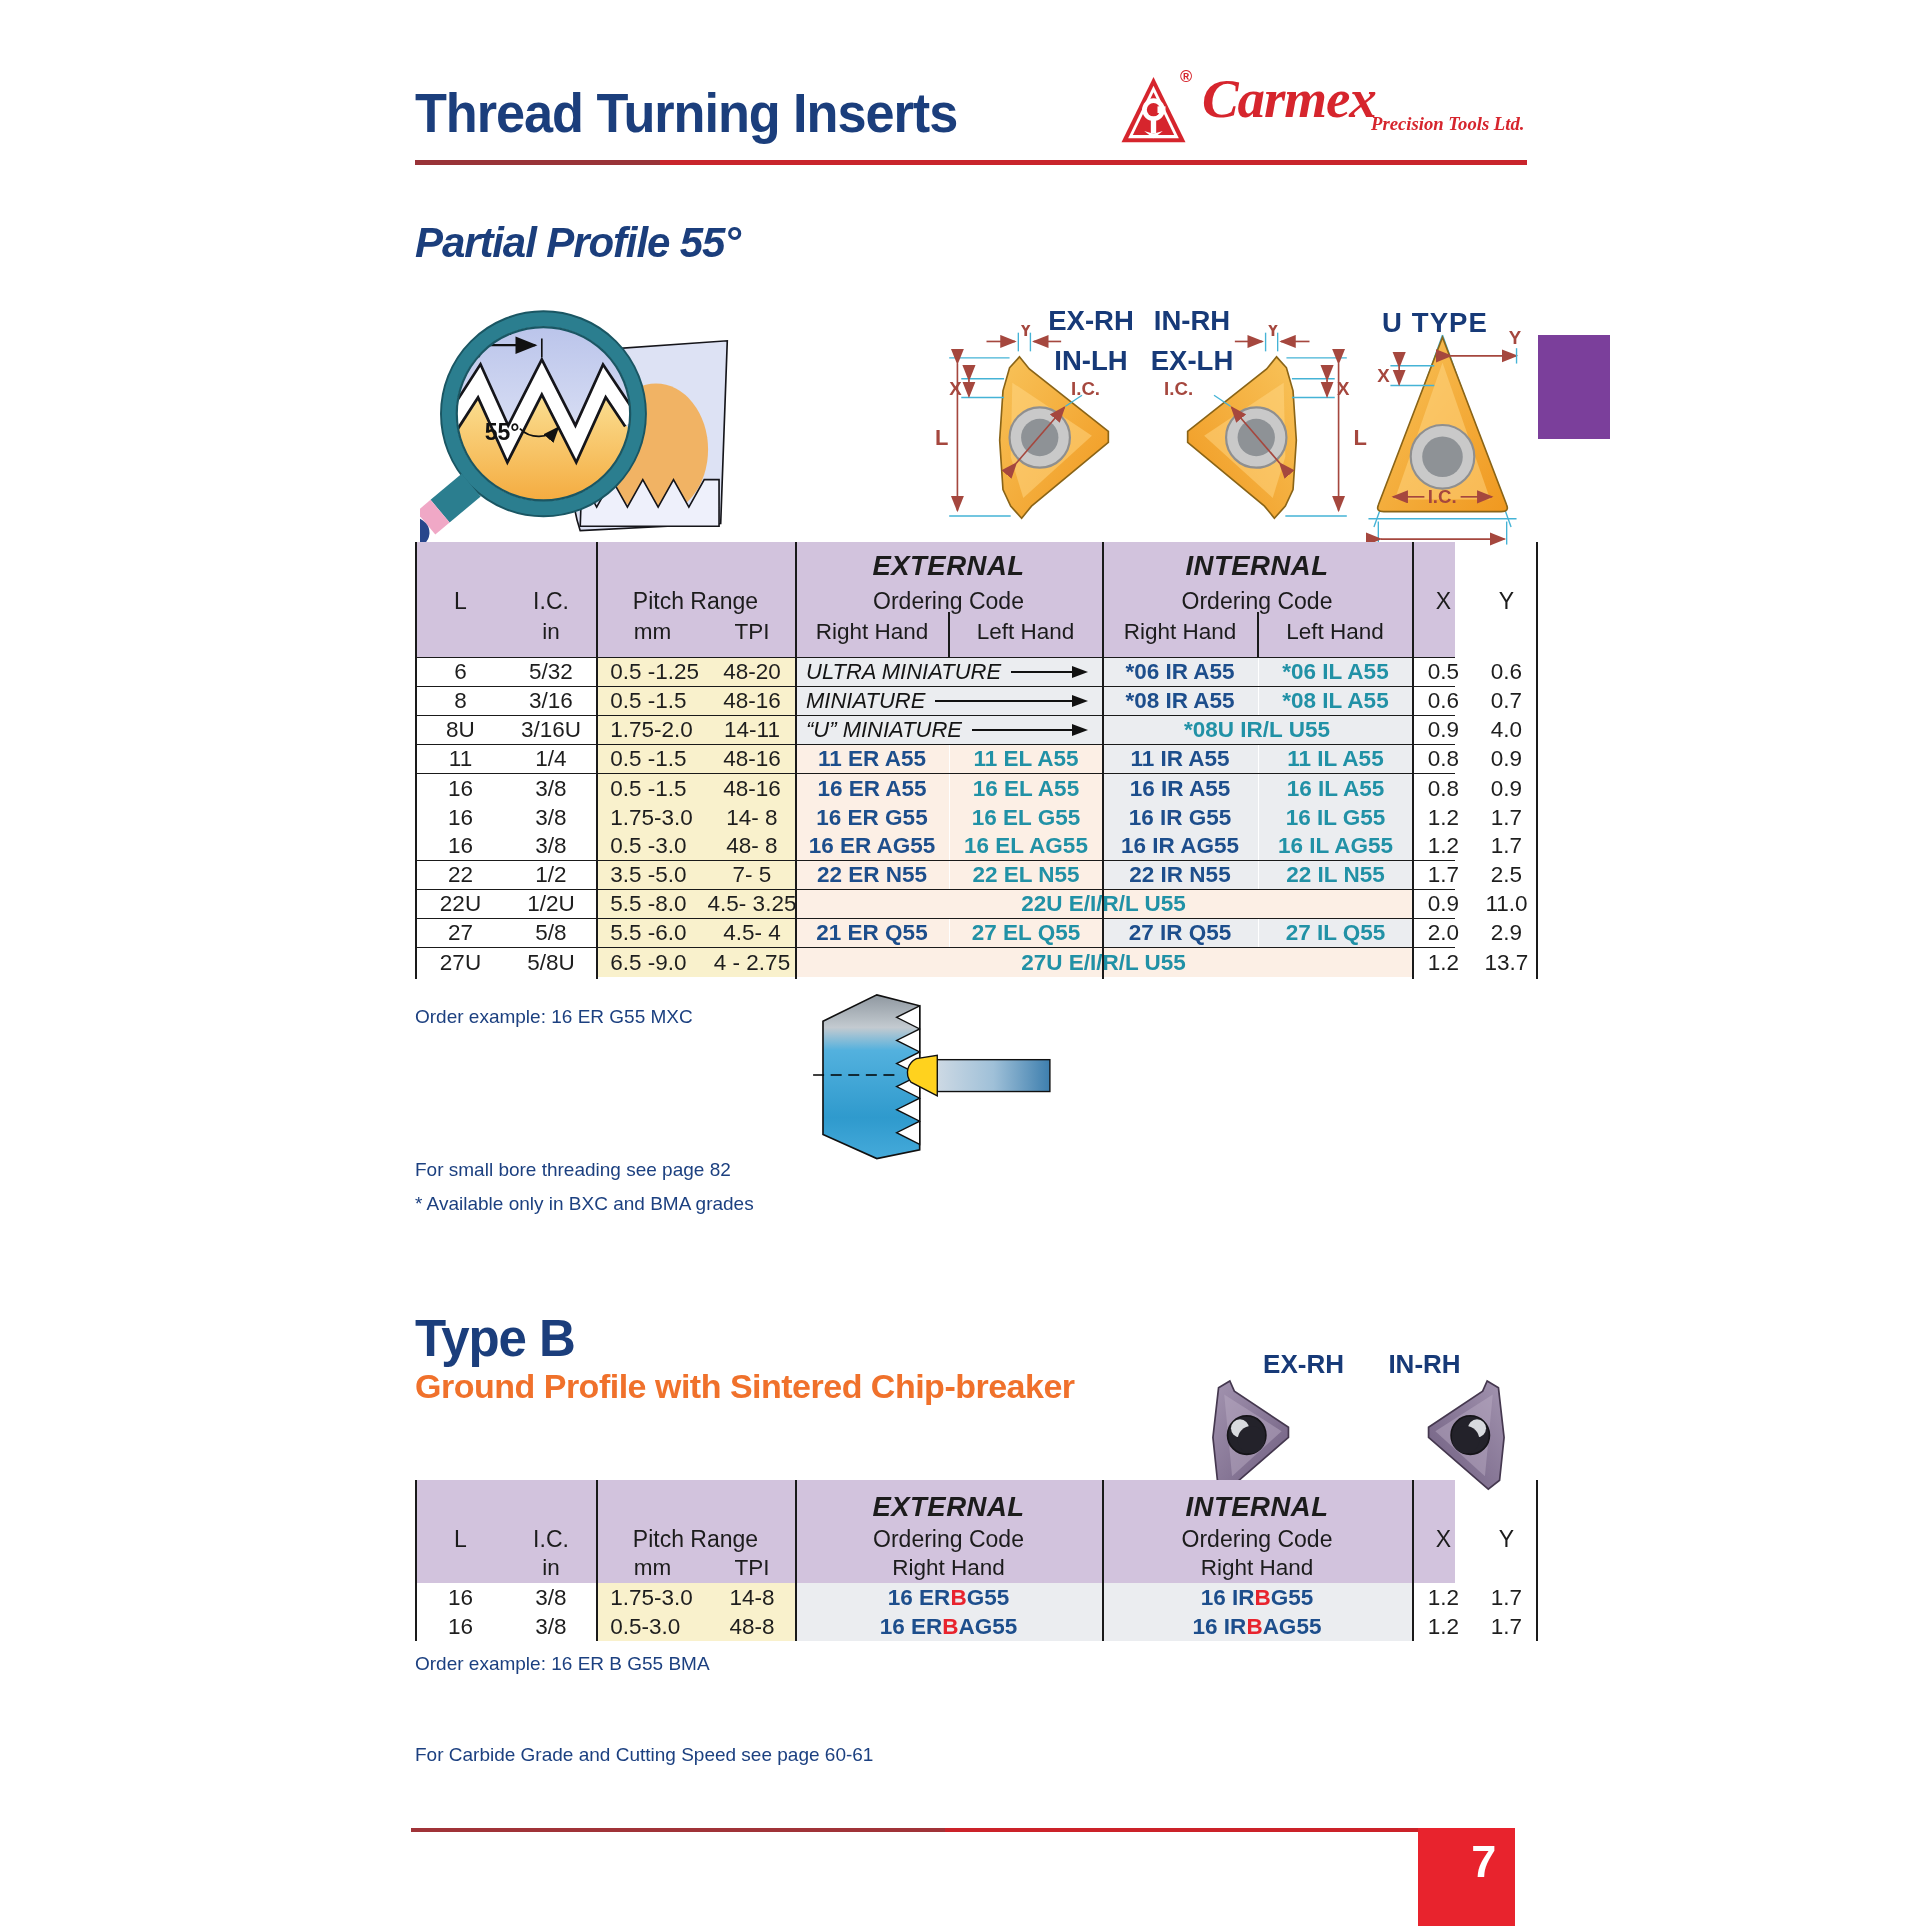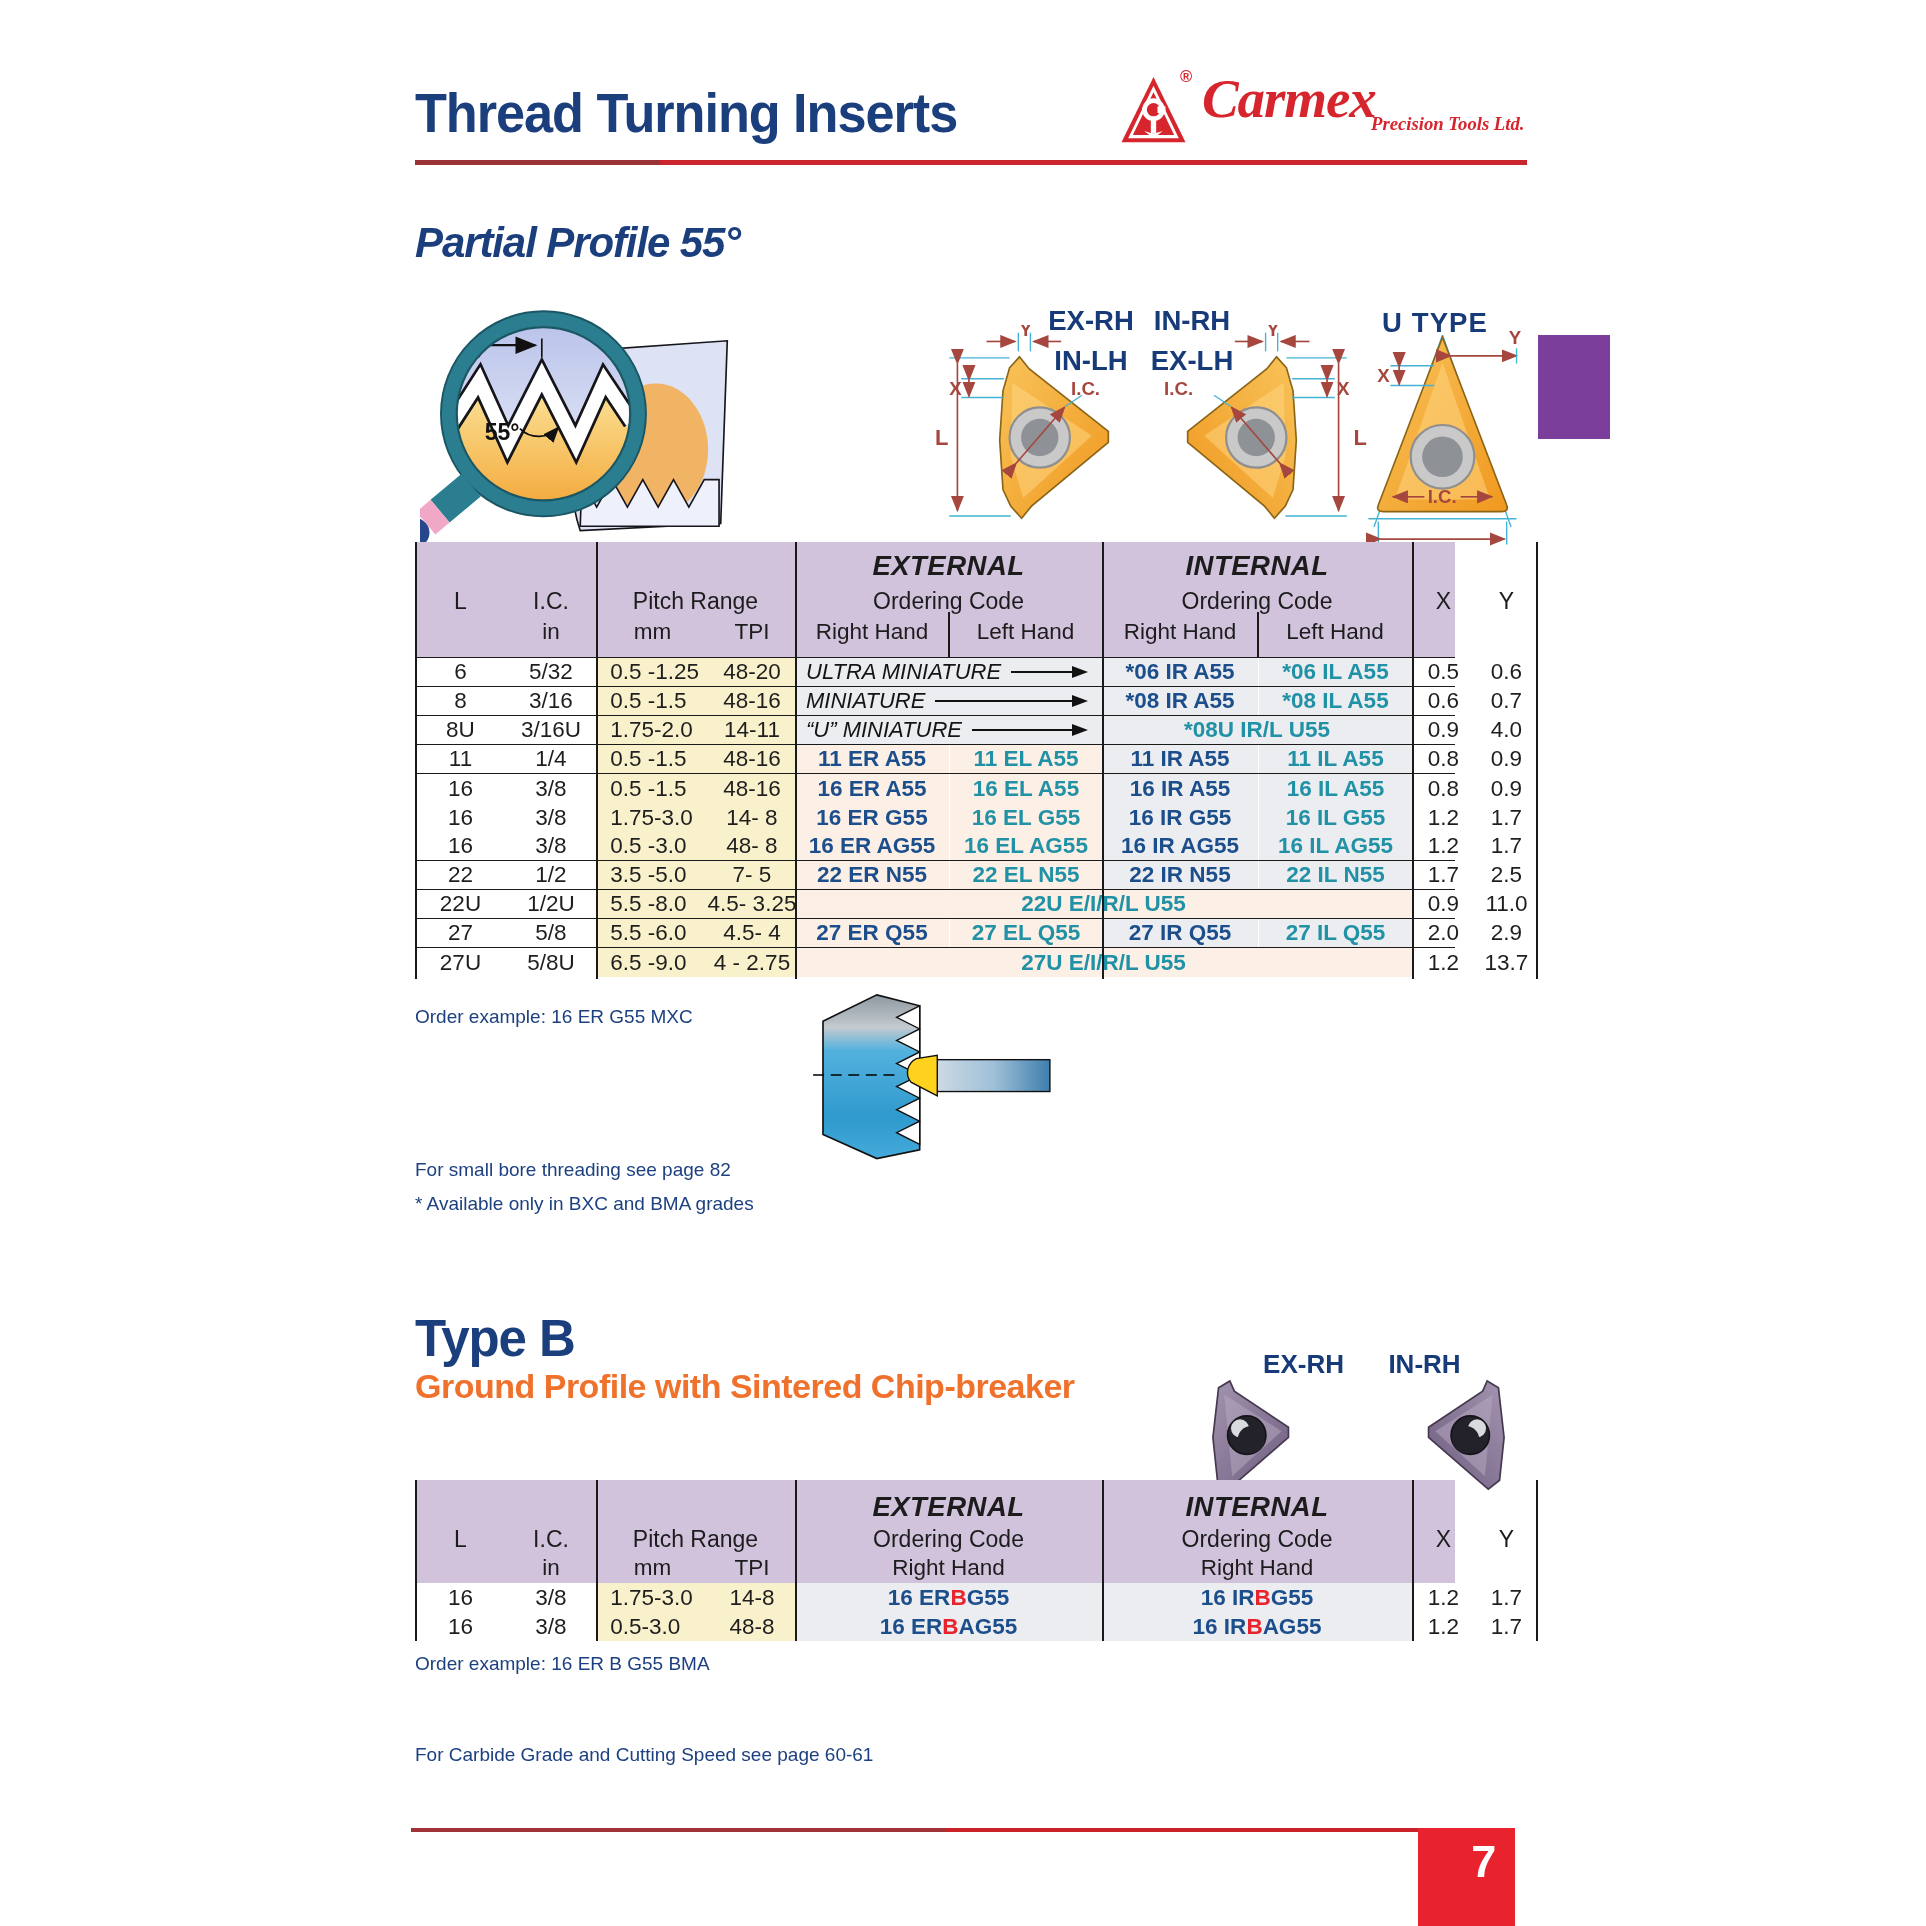--- a/index.html
+++ b/index.html
@@ -394,21 +394,21 @@
           <div class="c yellow">4.5- 3.25</div>
           <div class="c peach tealb" style="grid-column: span 4;">22U E/I/R/L U55</div>
           <div class="c">0.9</div>
           <div class="c">11.0</div>
         </div>
         <div class="trow sep">
           <div class="c">27</div>
           <div class="c">5/8</div>
           <div class="c mm yellow">5.5 -6.0</div>
           <div class="c yellow">4.5- 4</div>
-          <div class="c peach blueb">27 ER Q55</div>
+          <div class="c peach blueb">21 ER Q55</div>
           <div class="c peach tealb gap">27 EL Q55</div>
           <div class="c grayc blueb">27 IR Q55</div>
           <div class="c grayc tealb gap">27 IL Q55</div>
           <div class="c">2.0</div>
           <div class="c">2.9</div>
         </div>
         <div class="trow">
           <div class="c">27U</div>
           <div class="c">5/8U</div>
           <div class="c mm yellow">6.5 -9.0</div>

